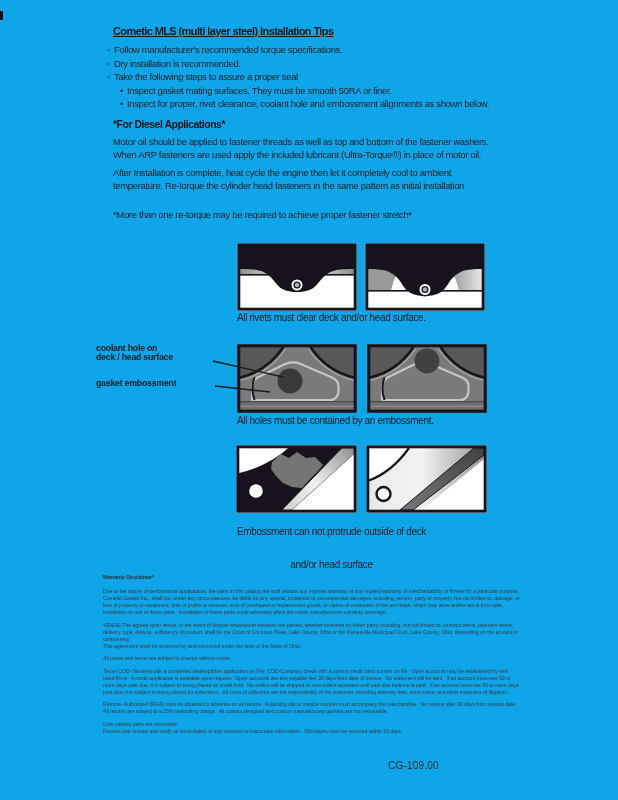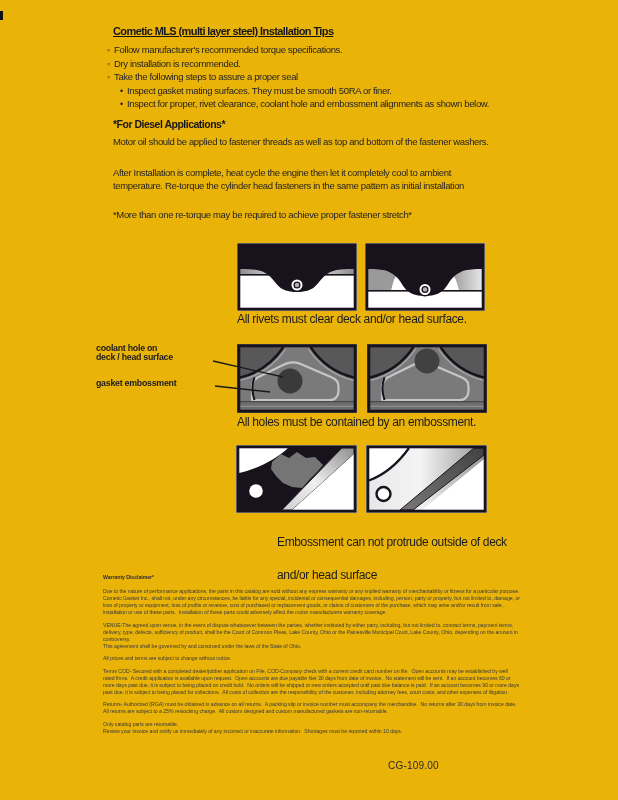--- a/index.html
+++ b/index.html
@@ -1,25 +1,25 @@
 <!DOCTYPE html>
 <html><head>
 <meta charset="utf-8">
 <style>
   html,body{margin:0;padding:0;background:#ffffff;}
   body{font-family:"Liberation Sans","DejaVu Sans",sans-serif;color:#1b1b1b;}
-  .page{position:relative;width:618px;height:800px;background:#eab308;overflow:hidden;}
+  .page{position:relative;width:618px;height:800px;background:#0ea5e9;overflow:hidden;}
   .abs{position:absolute;white-space:pre;}
   .title{font-size:11px;font-weight:bold;letter-spacing:-0.6px;text-decoration:underline;color:#16161a;}
   .bodyline{font-size:9.5px;letter-spacing:-0.35px;color:#1f1f23;}
   .boldline{font-size:10.5px;font-weight:bold;letter-spacing:-0.5px;color:#16161a;}
   .bullet-row{position:absolute;display:flex;align-items:baseline;}
   .mk{font-size:9px;width:7px;display:inline-block;color:#1f1f23;}
   .dg-label{position:absolute;width:120px;text-align:center;font-size:12.5px;font-weight:600;letter-spacing:0.3px;color:#1b1b1f;white-space:pre;margin-top:28px;}
-  .caption{font-size:12px;letter-spacing:-0.35px;color:#1b1b1f;white-space:pre;}
+  .caption{font-size:10px;letter-spacing:-0.35px;color:#1b1b1f;white-space:pre;text-align:center;}
   .ann{position:absolute;left:96px;width:112px;text-align:left;font-size:8.8px;letter-spacing:-0.25px;line-height:9px;color:#1b1b1f;font-weight:bold;}
   .legal{position:absolute;left:103px;top:574px;width:417px;font-size:5.2px;letter-spacing:-0.05px;line-height:7px;color:#3a3a3e;}
   .legal .lh{font-weight:bold;margin:0 0 7px 0;color:#2e2e32;}
   .legal .lp{margin:5.5px 0 0 0;white-space:pre-wrap;}
   .legal .lp.tight{margin-top:0;}
   .pagenum{position:absolute;left:388px;top:760px;font-size:10px;letter-spacing:0.2px;color:#2b2b2f;white-space:pre;}
   .artifact{position:absolute;left:0;top:11px;width:3px;height:9px;background:#111;}
   svg{display:block;}
 </style>
 </head>
@@ -47,20 +47,21 @@
     <span class="mk">•</span>
     <span class="bodyline">Inspect gasket mating surfaces.  They must be smooth 50RA or finer.</span>
   </div>
   <div class="bullet-row" style="left:120px;top:98px;">
     <span class="mk">•</span>
     <span class="bodyline">Inspect for proper, rivet clearance, coolant hole and embossment alignments as shown below.</span>
   </div>
 
   <div class="abs boldline" style="left:113px;top:118px;">*For Diesel Applications*</div>
   <div class="abs bodyline" style="left:113px;top:136px;">Motor oil should be applied to fastener threads as well as top and bottom of the fastener washers.</div>
+  <div class="abs bodyline" style="left:113px;top:149px;">When ARP fasteners are used apply the included lubricant (Ultra-Torque®) in place of motor oil.</div>
   <div class="abs bodyline" style="left:113px;top:167px;">After Installation is complete, heat cycle the engine then let it completely cool to ambient</div>
   <div class="abs bodyline" style="left:113px;top:180px;text-align:right;">temperature. Re-torque the cylinder head fasteners in the same pattern as initial installation</div>
   <div class="abs bodyline" style="left:113px;top:209px;">*More than one re-torque may be required to achieve proper fastener stretch*</div>
 
   <div class="dg-label" style="left:237px;top:230px;">RIGHT</div>
   <div class="dg-label" style="left:365px;top:230px;">WRONG</div>
 
   <svg class="abs" style="left:237px;top:243px;" width="120" height="68" viewBox="0 0 120 68">
     <defs>
       <linearGradient id="g1a" x1="0" y1="0" x2="1" y2="0">
@@ -186,21 +187,21 @@
     <rect x="0" y="0" width="121" height="68" fill="#ffffff"></rect>
     <rect x="3" y="3" width="115" height="62" fill="url(#g3b)"></rect>
     <polygon points="56,65 118,14 118,65" fill="#ffffff"></polygon>
     <polygon points="34,65 108,3 118,3 118,10 47,65" fill="url(#g3c)" stroke="#18121c" stroke-width="1"></polygon>
     <path d="M3,3 H42 C32,17 18,29 3,34.5 Z" fill="#ffffff"></path>
     <path d="M43,3 C33,17 19,29.5 3,35.5" stroke="#18121c" stroke-width="2.2" fill="none"></path>
     <circle cx="17.5" cy="49" r="7" fill="#ffffff" stroke="#18121c" stroke-width="2.4"></circle>
     <rect x="1.8" y="1.8" width="117.4" height="64.4" fill="none" stroke="#18121c" stroke-width="3"></rect>
   </svg>
 
-  <div class="abs caption" style="left:237px;top:515px;white-space:pre;line-height:11px;margin-left:40px;">
+  <div class="abs caption" style="left:237px;top:504px;white-space:pre;line-height:11px;">
     <div>Embossment can not protrude outside of deck</div>
     <div>and/or head surface</div>
   </div>
 
   <div class="legal">
     <div class="lh">Warranty Disclaimer*</div>
     <div class="lp">Due to the nature of performance applications, the parts in this catalog are sold without any express warranty or any implied warranty of merchantability or fitness for a particular purpose.  Cometic Gasket Inc., shall not, under any circumstances, be liable for any special, incidental or consequential damages, including, person, party or property, but not limited to, damage, or loss of property or equipment, loss of profits or revenue, cost of purchased or replacement goods, or claims of customers of the purchase, which may arise and/or result from sale, installation or use of these parts.  Installation of these parts could adversely affect the motor manufacturers warranty coverage.</div>
     <div class="lp">VENUE-The agreed upon venue, in the event of dispute whatsoever between the parties, whether instituted by either party, including, but not limited to, contract terms, payment terms, delivery, type, defects, sufficiency of product, shall be the Court of Common Pleas, Lake County, Ohio or the Painesville Municipal Court, Lake County, Ohio, depending on the amount in controversy.</div>
     <div class="lp tight">This agreement shall be governed by and construed under the laws of the State of Ohio.</div>
     <div class="lp">All prices and terms are subject to change without notice.</div>

